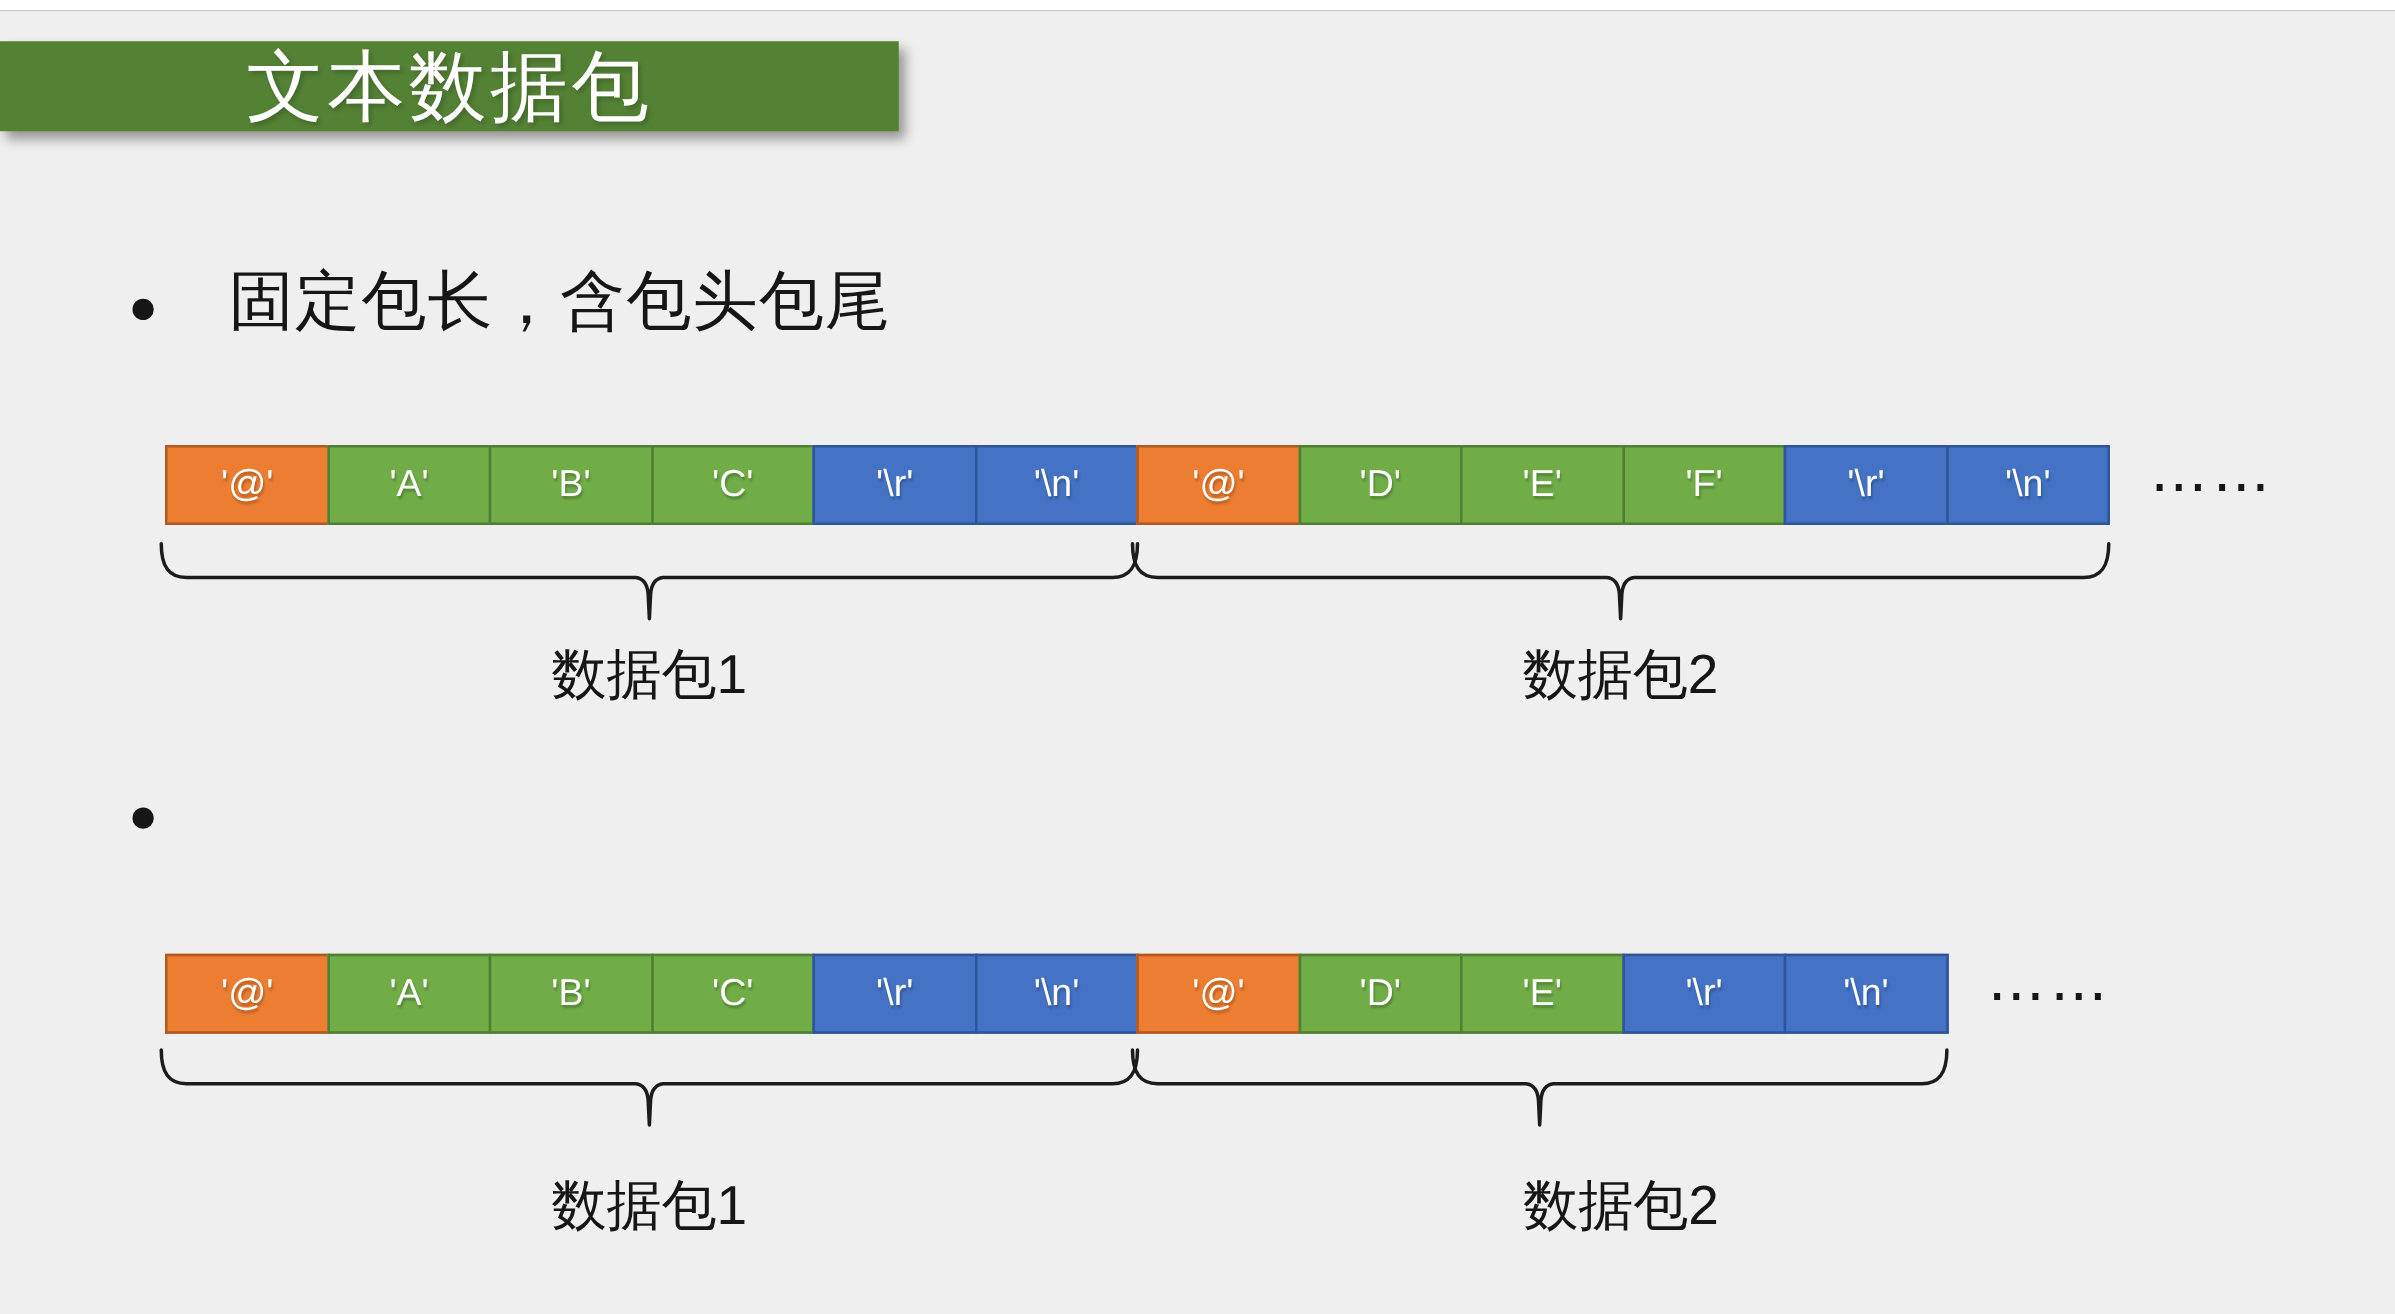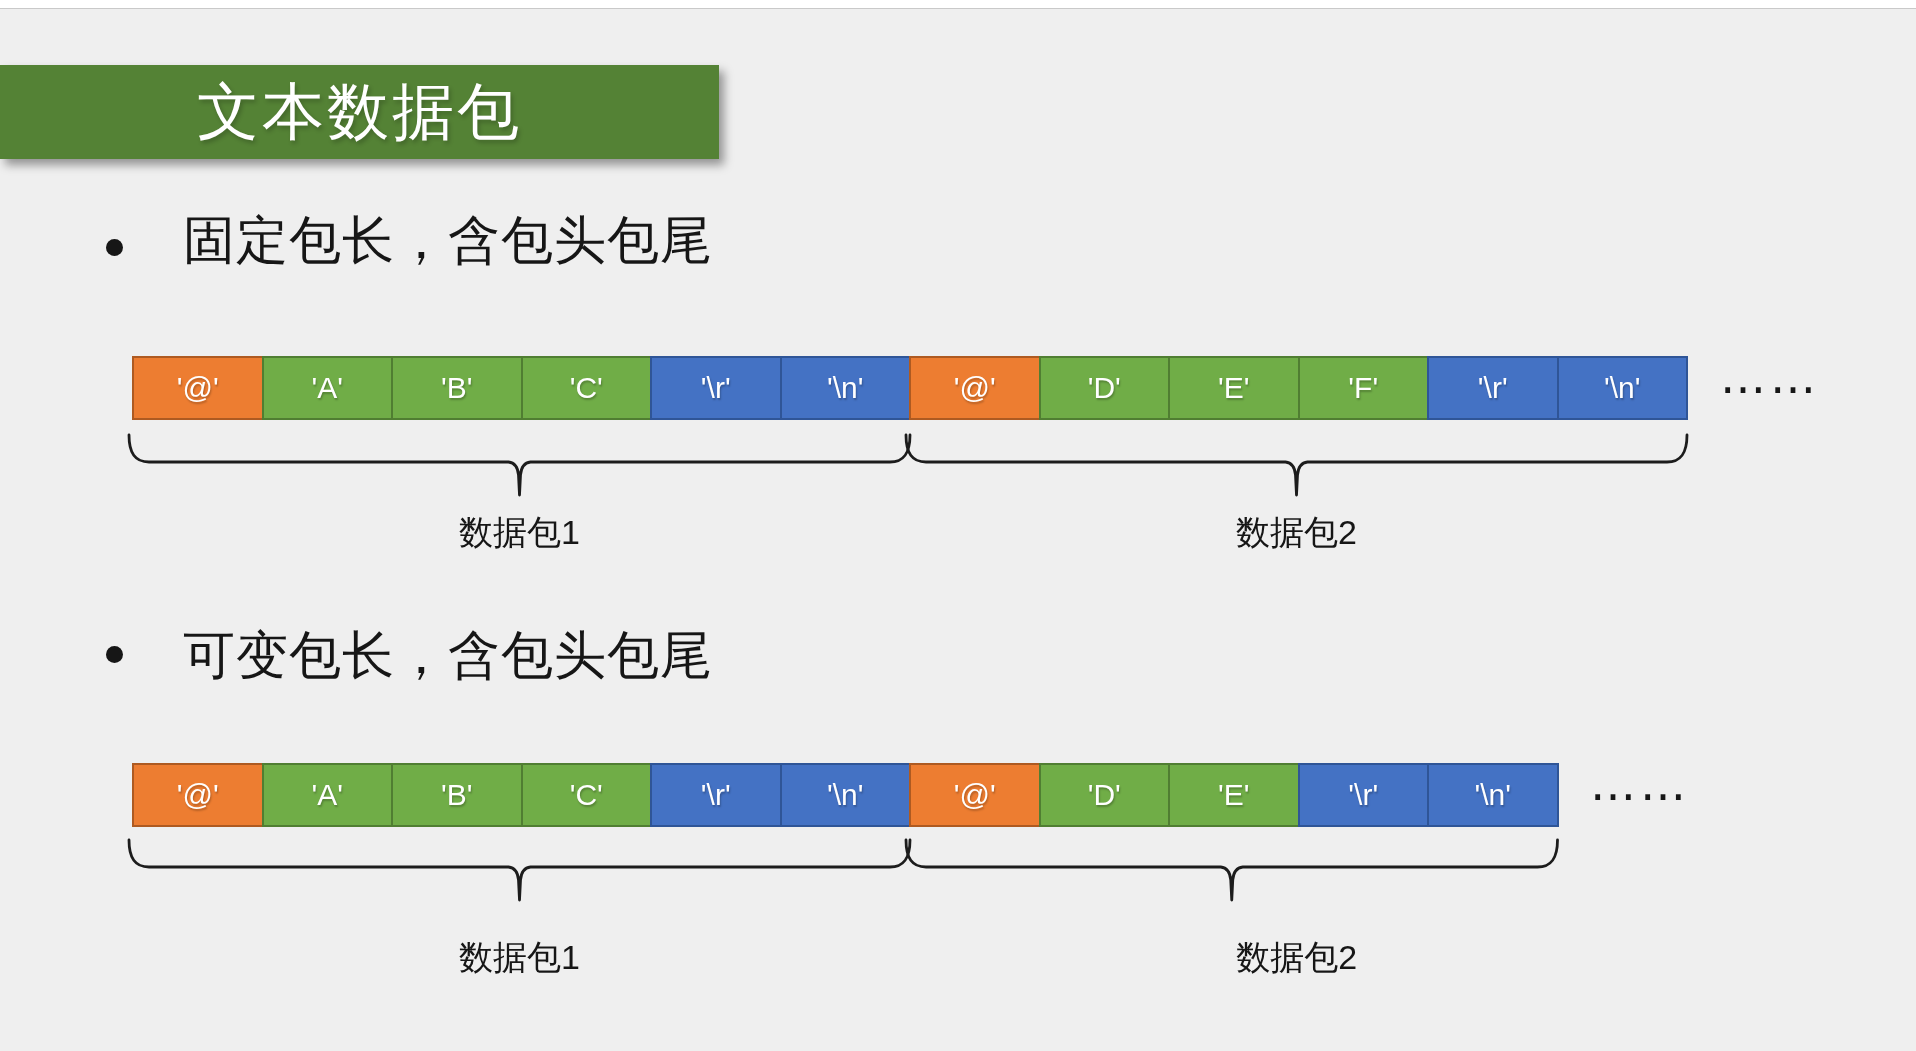--- a/index.html
+++ b/index.html
@@ -6,24 +6,24 @@
   .slide {
     position:relative; width:1916px; height:1051px; overflow:hidden;
     background:var(--bg,#efefef);
     font-family:"Liberation Sans","DejaVu Sans",sans-serif;
   }
   .top-strip {
     position:absolute; left:0; top:0; width:100%; height:8px;
     background:var(--top-strip,#ffffff); border-bottom:1px solid #c9c9c9;
   }
   .banner {
-    position:absolute; left:0; top:33px; width:719px; height:94px;
+    position:absolute; left:0; top:33px; width:719px; height:72px;
     background:var(--banner,#548235);
     box-shadow:5px 6px 9px rgba(0,0,0,0.38);
-    display:flex; align-items:center; justify-content:center;margin-top:32px;
+    display:flex; align-items:center; justify-content:center;
   }
   .banner-title {
     color:var(--banner-text,#ffffff); font-size:62px; letter-spacing:3px;
     text-shadow:2px 3px 4px rgba(0,0,0,0.22); white-space:nowrap;
   }
   .bullet-dot {
     position:absolute; width:17px; height:17px; border-radius:50%;
     background:var(--body-text,#161616);
   }
   .bullet-dot.b0 { left:106px; top:239px; }
@@ -55,21 +55,21 @@
   }
   .dots.e0 { left:1720px; top:350px; }
   .dots.e1 { left:1590px; top:757px; }
   .brace-svg { position:absolute; overflow:visible; }
   .brace-svg path {
     fill:none; stroke:var(--brace-stroke,#1c1c1c); stroke-width:2.8;
     stroke-linecap:round; stroke-linejoin:round;
   }
   .pkt-label {
     position:absolute; width:280px; text-align:center;
-    font-size:34px; color:var(--body-text,#161616); white-space:nowrap;
+    font-size:44px; color:var(--body-text,#161616); white-space:nowrap;
   }
 </style>
 </head>
 <body>
 
 <div class="slide" style="--bg: #efefef; --top-strip: #ffffff; --banner: #548235; --banner-text: #ffffff; --body-text: #161616; --orange-fill: #ED7D31; --orange-border: #AE5A21; --green-fill: #70AD47; --green-border: #507E32; --blue-fill: #4472C4; --blue-border: #2F5597; --cell-text: #ffffff; --brace-stroke: #1c1c1c;">
   <div class="top-strip"></div>
 
   <div class="banner">
     <span class="banner-title">文本数据包</span>
@@ -97,21 +97,20 @@
         <path d="M 2,2 C 2,20 8,29 22,29 L 381.5,29 Q 390.5,30 391.5,42 L 392.5,62 L 393.5,42 Q 394.5,30 403.5,29 L 763,29 C 777,29 783,20 783,2"></path>
       </svg>
       <div class="pkt-label" style="left: 379.5px; top: 510px;">数据包1</div>
       <svg class="brace-svg" width="785" height="66" viewBox="0 0 785 66" style="left: 904px; top: 433px;">
         <path d="M 2,2 C 2,20 8,29 22,29 L 381.5,29 Q 390.5,30 391.5,42 L 392.5,62 L 393.5,42 Q 394.5,30 403.5,29 L 763,29 C 777,29 783,20 783,2"></path>
       </svg>
       <div class="pkt-label" style="left: 1156.5px; top: 510px;">数据包2</div>
     </div>
 
   <span class="bullet-dot b1"></span>
-  <div class="bullet-text b1">可变包长，含包头包尾</div>
   <div class="cells" id="cells-1">
       <div class="cell orange">'@'</div>
       <div class="cell green">'A'</div>
       <div class="cell green">'B'</div>
       <div class="cell green">'C'</div>
       <div class="cell blue">'\r'</div>
       <div class="cell blue">'\n'</div>
       <div class="cell orange">'@'</div>
       <div class="cell green">'D'</div>
       <div class="cell green">'E'</div>

